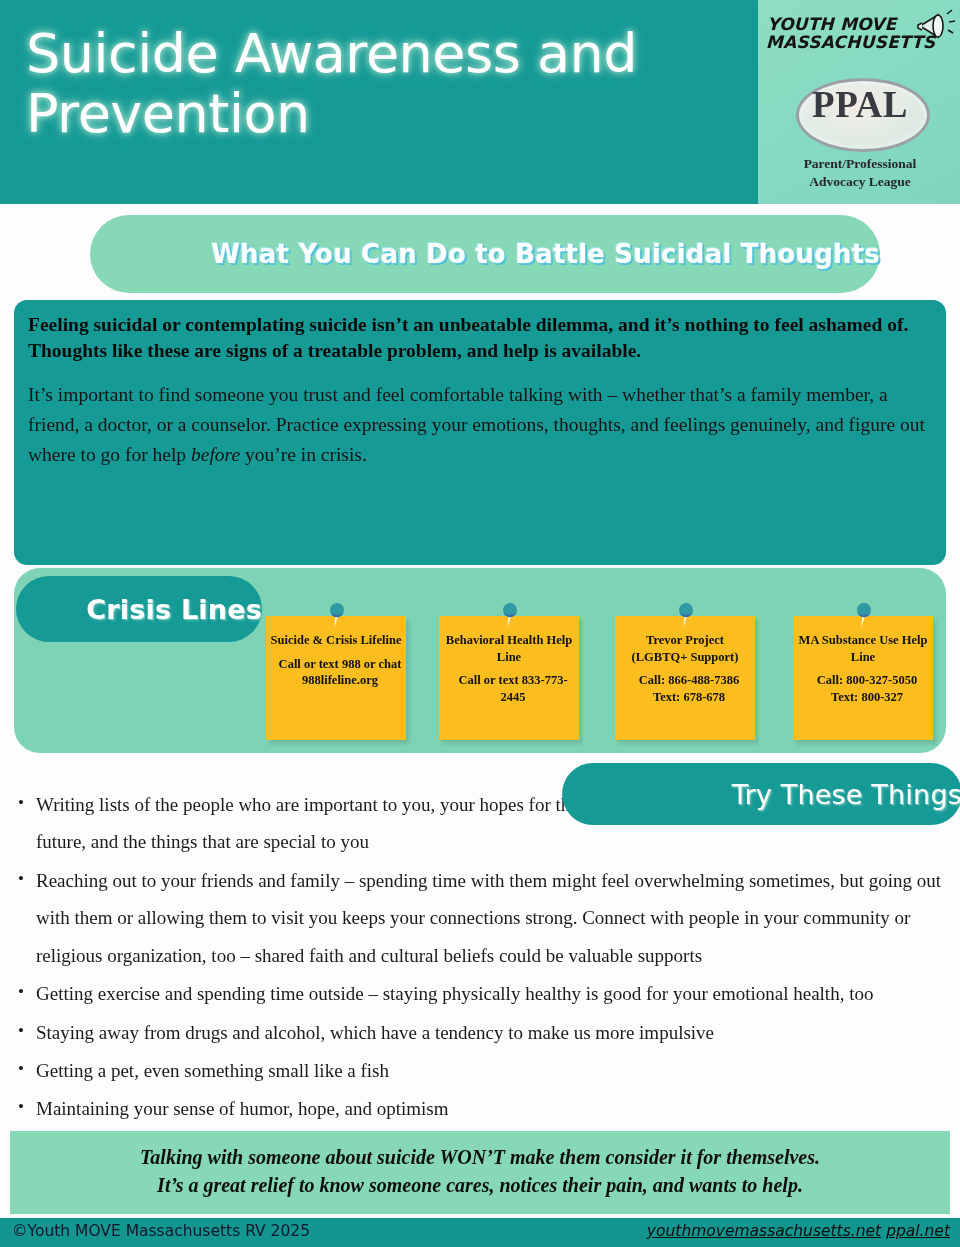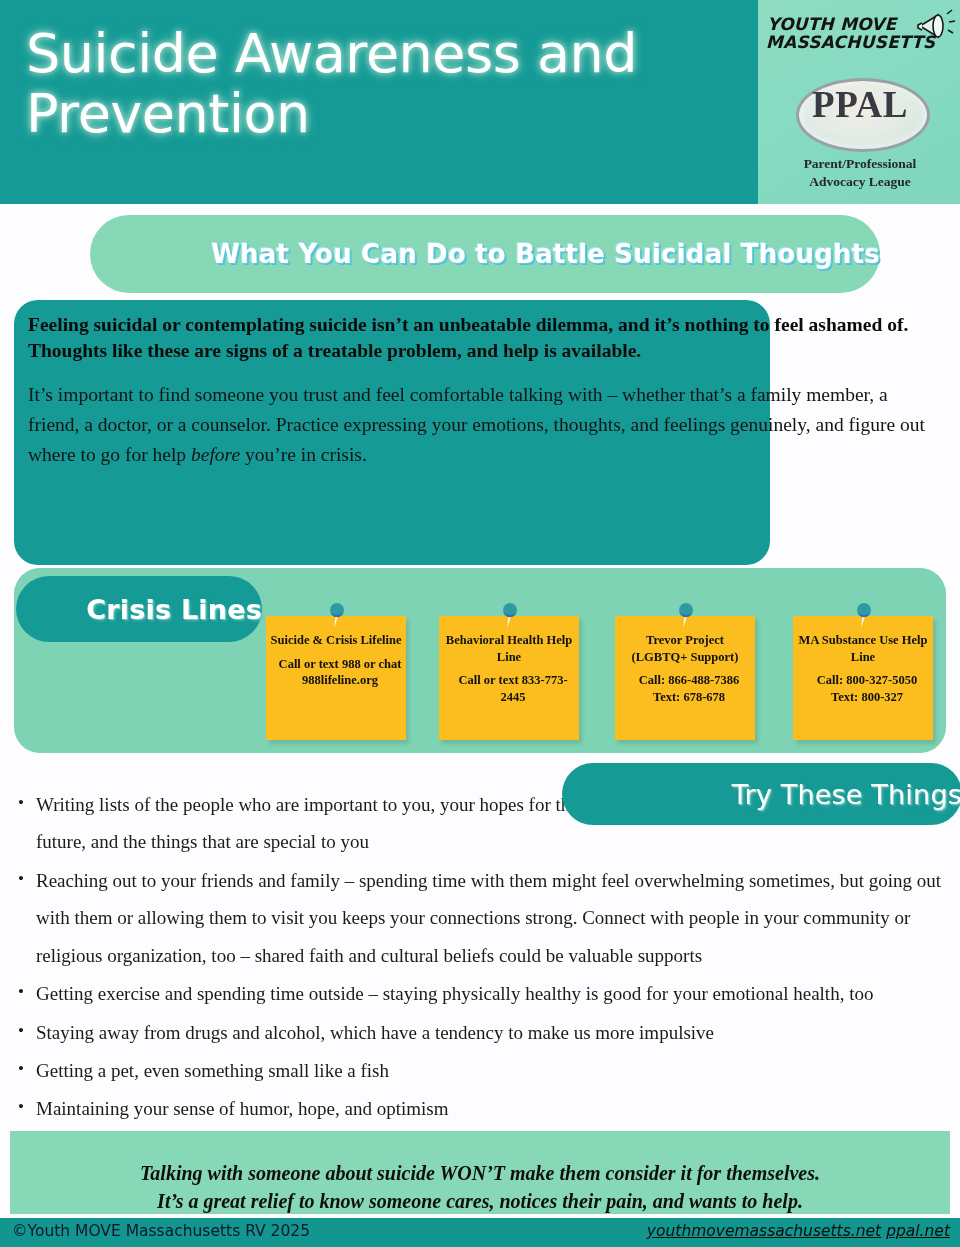--- a/index.html
+++ b/index.html
@@ -170,24 +170,24 @@
     color: #ffffff;
     letter-spacing: 0.2px;
     text-shadow: 1px 1px 0 rgba(150,215,205,0.85), 2px 2px 3px rgba(110,195,185,0.6);
   }
 
   
   .body-box {
     position: absolute;
     left: 14px;
     top: 300px;
-    width: 756px;
+    width: 932px;
     height: 265px;
     background: #159a96;
-    border-radius: 24px;
+    border-radius: 13px;
     padding: 0;
   }
   .body-inner {
     position: absolute;
     left: 14px;
     top: 12px;
     width: 904px;
   }
   .lead-para {
     font-family: "Liberation Serif", serif;
@@ -303,21 +303,21 @@
   }
   .quote-line {
     text-align: center;
     font-family: "Liberation Serif", serif;
     font-weight: bold;
     font-style: italic;
     font-size: 20px;
     line-height: 1.42;
     color: #0e0e0e;
   }
-  .quote-line.first { padding-top: 28px; }
+  .quote-line.first { padding-top: 12px; }
 
   .footer-bar {
     position: absolute;
     left: 0;
     top: 1218px;
     width: 960px;
     height: 29px;
     background: #12968f;
   }
   .copyright {

